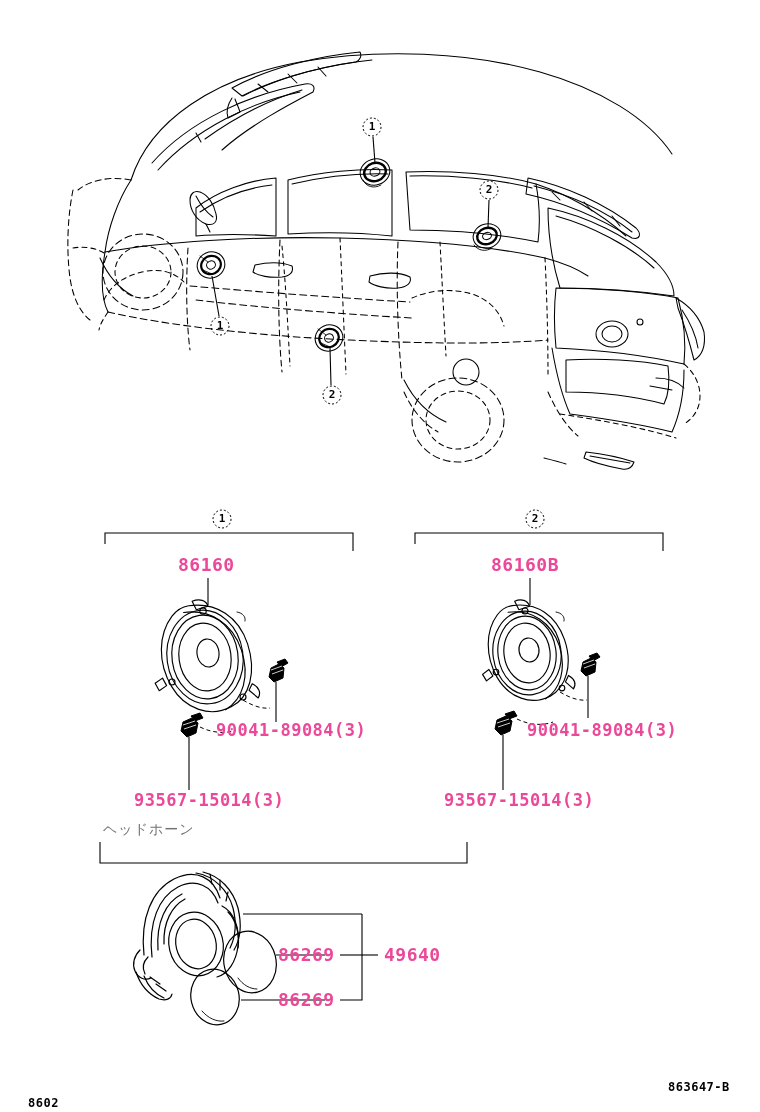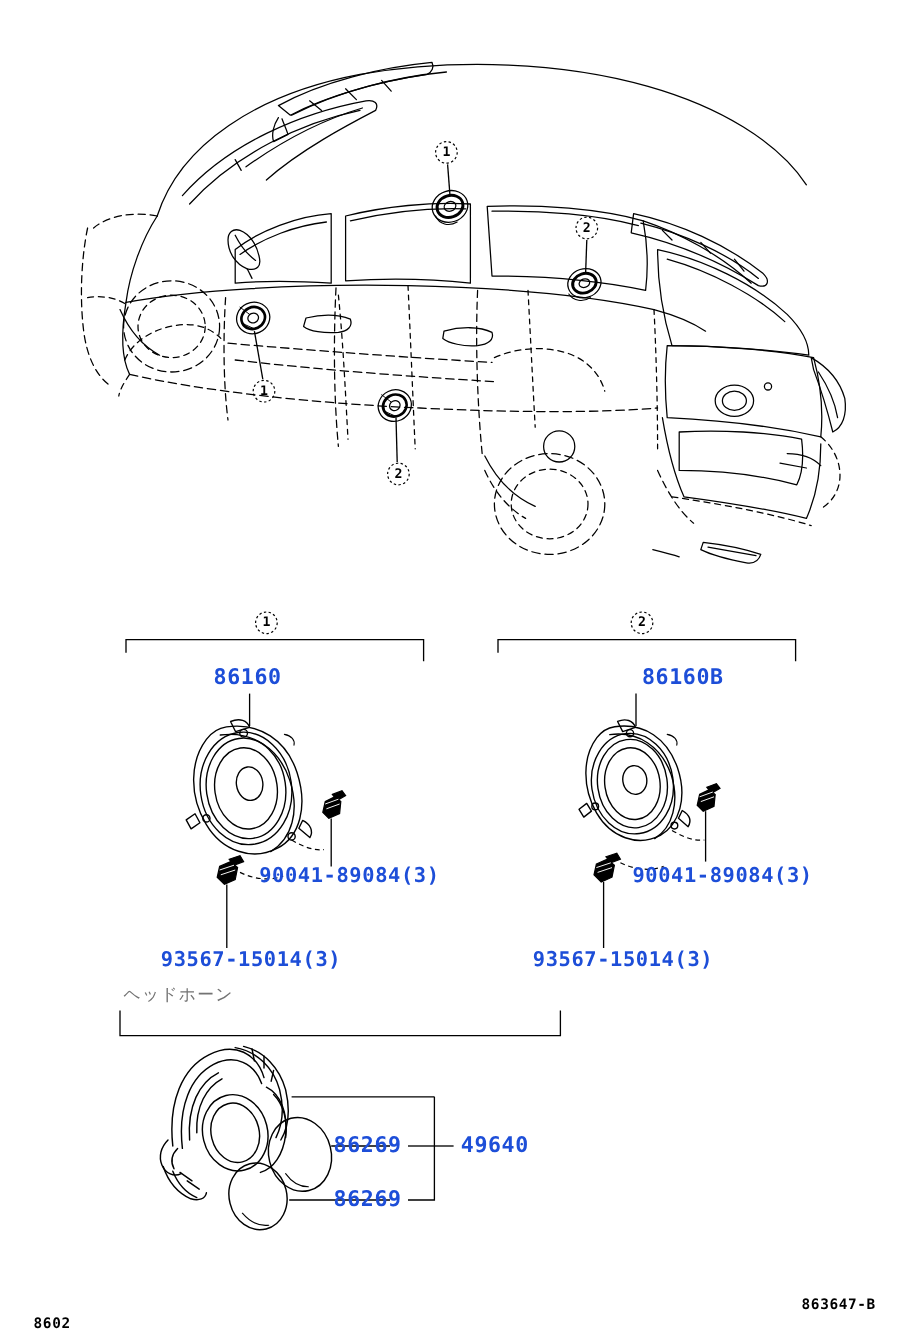--- a/index.html
+++ b/index.html
@@ -22,21 +22,21 @@
   .abs { position: absolute; }
   svg { display: block; overflow: visible; }
 
   
   .pnum {
     position: absolute;
     font-family: "DejaVu Sans Mono", monospace;
     font-weight: 700;
     font-size: 17px;
     letter-spacing: 0.5px;
-    color: #1d4ed8;
+    color: #ec4899;
     white-space: nowrap;
     line-height: 1;
   }
   .pnum.big { font-size: 18px; }
   .jp {
     position: absolute;
     font-family: "DejaVu Sans", sans-serif;
     font-size: 14px;
     font-weight: 400;
     color: #737373;
@@ -355,21 +355,21 @@
         </g>
         <g fill="none" stroke="#fff" stroke-width="0.8">
           <path d="M497 723 L 509 719 M498 727 L 510 723"></path>
         </g>
         <line x1="503" y1="735" x2="503" y2="790" stroke="#000" stroke-width="1.1"></line>
       </g>
     </svg>
   </div>
 
   <div class="callout-num" style="left:527px; top:511px;">2</div>
-  <div class="pnum big" style="left:491px; top:556px;margin-left:44px;">86160B</div>
+  <div class="pnum big" style="left:491px; top:556px;">86160B</div>
   <div class="pnum" style="left:527px; top:722px;">90041-89084(3)</div>
   <div class="pnum" style="left:444px; top:792px;">93567-15014(3)</div>
 
   <div class="jp" style="left:103px; top:822px;">ヘッドホーン</div>
 
   <div class="abs" style="left:0; top:0;">
     <svg width="760" height="1060" viewBox="0 0 760 1060">
       <g fill="none" stroke="#000" stroke-width="1.1">
 
         <path d="M100 842 L 100 863 L 467 863 L 467 842"></path>

